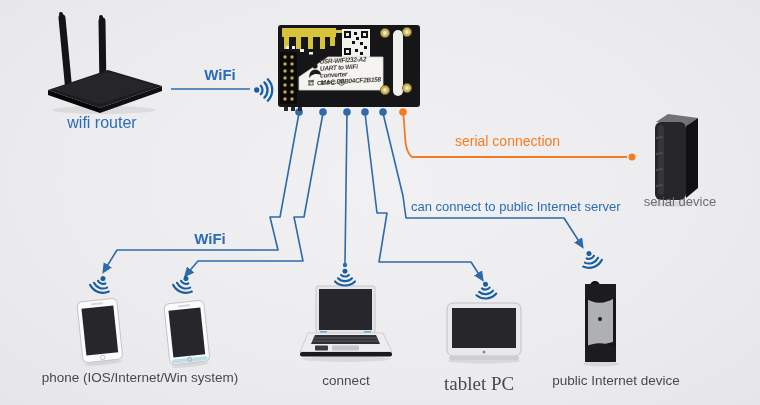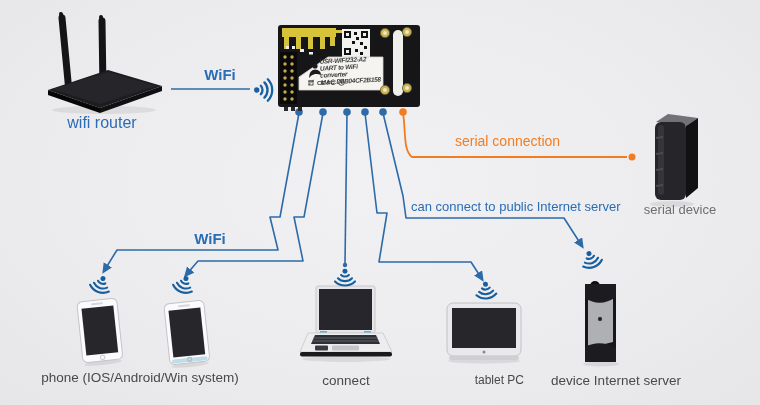--- a/index.html
+++ b/index.html
@@ -17,24 +17,24 @@
   .blue{color:var(--blue);}
   .orange{color:var(--orange);}
   .gray{color:var(--label-gray);}
   .dark{color:var(--label-dark);}
 
   #lbl-wifi-top{left:190px;top:66px;width:60px;font-size:15px;font-weight:bold;text-align:center;}
   #lbl-wifi-router{left:48px;top:114px;width:108px;font-size:16px;text-align:center;}
   #lbl-serial-conn{left:455px;top:133px;font-size:14px;}
   #lbl-can-connect{left:411px;top:199px;font-size:13px;}
   #lbl-wifi-bottom{left:180px;top:230px;width:60px;font-size:15px;font-weight:bold;text-align:center;}
-  #lbl-serial-device{left:638px;top:202px;width:84px;font-size:13px;text-align:center;}
+  #lbl-serial-device{left:638px;top:194px;width:84px;font-size:13px;text-align:center;}
   #lbl-phone{left:36px;top:370px;width:208px;font-size:13.5px;text-align:center;}
   #lbl-laptop{left:300px;top:373px;width:92px;font-size:13.5px;text-align:center;}
-  #lbl-tablet{left:444px;top:373px;width:80px;font-size:12px;text-align:right;}
+  #lbl-tablet{left:444px;top:373px;width:80px;font-size:19px;text-align:left;font-family:Liberation Serif, serif;}
   #lbl-pubserver{left:546px;top:373px;width:140px;font-size:13.5px;text-align:center;}
 
   #dev-router{left:38px;top:6px;width:132px;height:112px;}
   #dev-module{left:276px;top:22px;width:146px;height:90px;}
   #dev-serial{left:642px;top:108px;width:64px;height:102px;}
   #dev-phone1{left:76px;top:298px;width:48px;height:68px;transform:rotate(-6deg);}
   #dev-phone2{left:163px;top:300px;width:48px;height:68px;transform:rotate(-6deg);}
   #dev-laptop{left:299px;top:284px;width:94px;height:80px;}
   #dev-tablet{left:444px;top:301px;width:80px;height:64px;}
   #dev-server{left:578px;top:276px;width:46px;height:92px;}
@@ -321,18 +321,18 @@
     </g>
       <circle cx="13" cy="19.3" r="2.7" fill="#185f9f"></circle>
   </svg>
 
   <div class="lbl blue" id="lbl-wifi-top">WiFi</div>
   <div class="lbl blue" id="lbl-wifi-router">wifi router</div>
   <div class="lbl orange" id="lbl-serial-conn">serial connection</div>
   <div class="lbl blue" id="lbl-can-connect">can connect to public Internet server</div>
   <div class="lbl blue" id="lbl-wifi-bottom">WiFi</div>
   <div class="lbl gray" id="lbl-serial-device">serial device</div>
-  <div class="lbl dark" id="lbl-phone">phone (IOS/Android/Win system)</div>
+  <div class="lbl dark" id="lbl-phone">phone (IOS/Internet/Win system)</div>
   <div class="lbl dark" id="lbl-laptop">connect</div>
   <div class="lbl dark" id="lbl-tablet">tablet PC</div>
-  <div class="lbl dark" id="lbl-pubserver">device Internet server</div>
+  <div class="lbl dark" id="lbl-pubserver">public Internet device</div>
 
 </div>
 
 </body></html>

